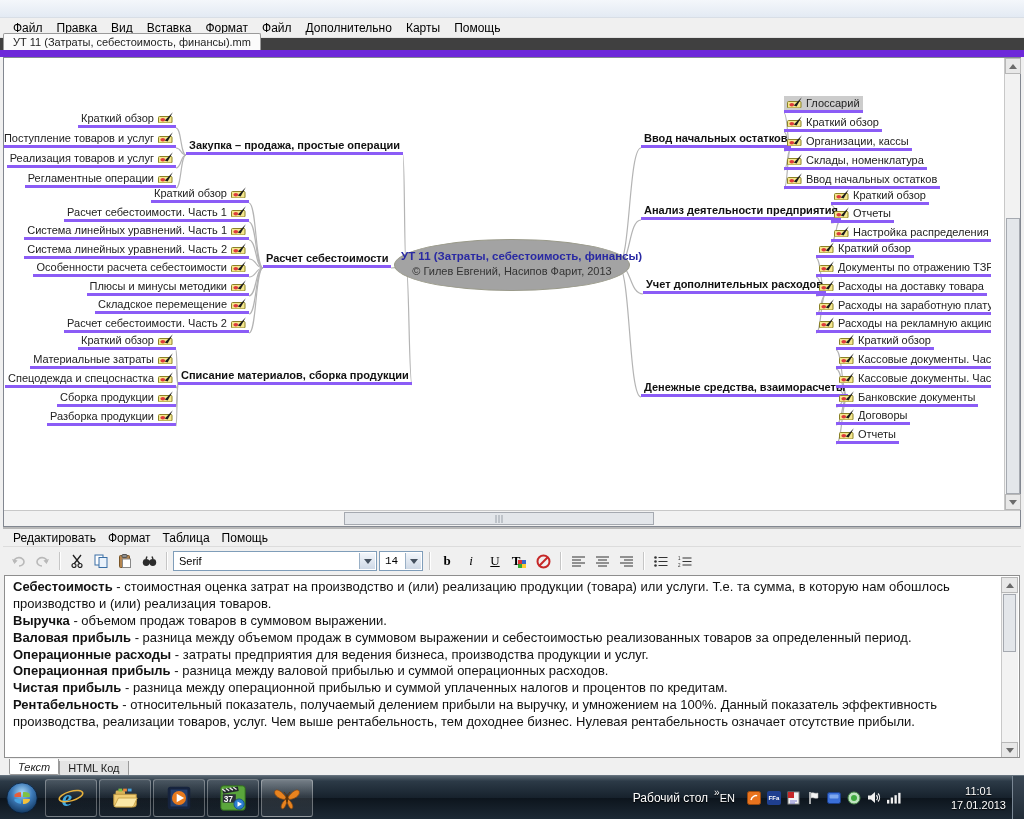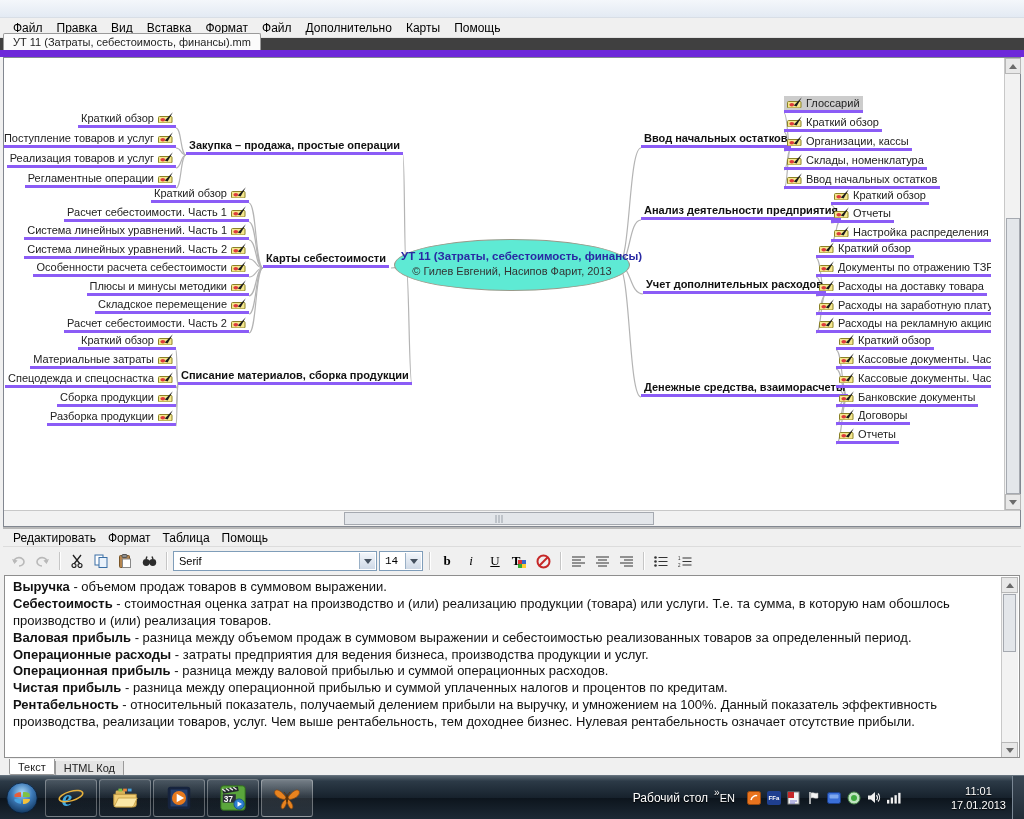--- a/index.html
+++ b/index.html
@@ -18,21 +18,21 @@
   .map-outer { position:relative; margin:0 3px; height:470px; border:1px solid #828790; background:#fff; }
   .map-viewport { position:absolute; left:0; top:0; width:987px; height:452px; overflow:hidden; background:#fff; }
   .map-links { position:absolute; left:0; top:0; }
   .map-links path { fill:none; stroke:#b4b4b4; stroke-width:1.2px; }
   .mapnode { position:absolute; white-space:nowrap; font-size:11px; color:#222; line-height:15px; height:17px; padding:0 3px 1px 3px; border-bottom:3px solid #8b5cf6; z-index:2; }
   .mapnode.parent { font-weight:bold; color:#111; }
   .mapnode.sel { background:#cccccc; }
   .mapnode .pen { vertical-align:-1px; }
   .mapnode.cleft .pen { margin-left:4px; }
   .mapnode.cright .pen { margin-right:4px; }
-  .mapnode.root { width:236px; height:52px; border:1px solid #9a9a8a; border-radius:50%; background:#5eead4; text-align:center; padding:9px 6px 0 6px; line-height:15px; z-index:3; }
+  .mapnode.root { width:236px; height:52px; border:1px solid #9a9a8a; border-radius:50%; background:#a3a3a3; text-align:center; padding:9px 6px 0 6px; line-height:15px; z-index:3; }
   .root-title { font-weight:bold; font-size:11.5px; color:#2929a3; }
   .root-subtitle { font-size:11px; color:#333; }
 
   
   .sb-track { background:#f2f2f2; }
   .map-vscroll { position:absolute; right:0; top:0; width:16px; height:452px; border-left:1px solid #c8c8c8; z-index:5; }
   .map-hscroll { position:absolute; left:0; bottom:0; width:100%; height:16px; border-top:1px solid #c8c8c8; z-index:5; }
   .sb-btn { position:absolute; width:16px; height:16px; background:#e8e8e8; border:1px solid #b7b7b7; display:flex; align-items:center; justify-content:center; }
   .sb-thumb { position:absolute; background:#e3e6ea; border:1px solid #a5a9b0; }
   .tri-up { width:0; height:0; border-left:4px solid transparent; border-right:4px solid transparent; border-bottom:5px solid #6a6a6a; }
@@ -53,21 +53,21 @@
   .combo-arrow { position:absolute; right:1px; top:1px; bottom:1px; width:16px; background:linear-gradient(#f2f6fb,#cfd9e6); border-left:1px solid #9ab0c6; display:flex; align-items:center; justify-content:center; }
   .combo-arrow b { width:0; height:0; border-left:4px solid transparent; border-right:4px solid transparent; border-top:5px solid #44505e; }
   .b-label { font-family:"Liberation Serif", serif; font-weight:bold; }
   .i-label { font-family:"Liberation Serif", serif; font-style:italic; }
   .u-label { text-decoration:underline; font-family:"Liberation Serif", serif; }
   .note-text { position:relative; margin:0 1px; height:183px; background:#fff; border:1px solid #8e8e8e; overflow:hidden; padding:3px 24px 0 8px; font-size:13px; line-height:1.3; color:#111; }
   .note-text p { margin:0; }
   .note-vscroll { position:absolute; right:1px; top:1px; width:17px; height:181px; border-left:1px solid #c8c8c8; background:#f2f2f2; }
   .note-tabs { height:18px; display:flex; align-items:flex-end; padding-left:6px; }
   .ntab { font-size:11px; border:1px solid #9a9a9a; padding:1px 8px; background:#e4e4e4; border-radius:0 0 2px 2px; border-top:none; color:#222; }
-  .ntab.active { background:#fff; position:relative; top:-1px; padding-top:2px; }
+  .ntab.active { background:#fff; position:relative; top:-1px; padding-top:2px;font-style:italic; }
 
   
   .taskbar { position:absolute; left:0; right:0; bottom:0; height:44px; background:linear-gradient(#57646f 0%, #2c3a47 12%, #17222d 50%, #0d151d 52%, #1d2935 100%); display:flex; align-items:center; border-top:1px solid #66737f; }
   .start-btn { width:44px; height:44px; display:flex; align-items:center; justify-content:center; }
   .task-btn { width:52px; height:38px; margin:0 1px; border:1px solid rgba(255,255,255,.32); border-radius:3px; background:linear-gradient(rgba(255,255,255,.14),rgba(255,255,255,.03) 45%,rgba(0,0,0,.12)); display:flex; align-items:center; justify-content:center; }
   .task-btn.active { background:linear-gradient(rgba(255,255,255,.34),rgba(255,255,255,.12) 45%,rgba(255,255,255,.06)); }
   .tb-spacer { flex:1; }
   .desk-label { color:#fff; font-size:12px; display:flex; align-items:flex-start; gap:6px; text-shadow:0 1px 1px #000; }
   .chev { font-size:10px; position:relative; top:-4px; }
   .lang { color:#fff; font-size:11px; margin-right:12px; text-shadow:0 1px 1px #000; }
@@ -156,21 +156,21 @@
           <path d="M844 339 C837.4 339, 838.6 367, 832 367"></path>
           <path d="M844 339 C837.4 339, 838.6 386, 832 386"></path>
         </svg>
 
       <div class="mapnode root" id="root" style="left:390px;top:181px;">
         <div class="root-title">УТ 11 (Затраты, себестоимость, финансы)</div>
         <div class="root-subtitle">© Гилев Евгений, Насипов Фарит, 2013</div>
       </div>
 
       <div class="mapnode parent" id="pL0" style="left:182px;top:80px;">Закупка – продажа, простые операции</div>
-      <div class="mapnode parent" id="pL1" style="left:259px;top:193px;">Карты себестоимости</div>
+      <div class="mapnode parent" id="pL1" style="left:259px;top:193px;">Расчет себестоимости</div>
       <div class="mapnode parent" id="pL2" style="left:174px;top:310px;">Списание материалов, сборка продукции</div>
 
       <div class="mapnode child cleft" id="nL0_0" style="right:815px;top:53px;"><span>Краткий обзор</span><svg class="pen" width="15" height="11" viewBox="0 0 15 11">
             <use href="#pen-def"></use>
           </svg></div>
       <div class="mapnode child cleft" id="nL0_1" style="right:815px;top:73px;"><span>Поступление товаров и услуг</span><svg class="pen" width="15" height="11" viewBox="0 0 15 11">
             <use href="#pen-def"></use>
           </svg></div>
       <div class="mapnode child cleft" id="nL0_2" style="right:815px;top:93px;"><span>Реализация товаров и услуг</span><svg class="pen" width="15" height="11" viewBox="0 0 15 11">
             <use href="#pen-def"></use>
@@ -418,22 +418,22 @@
       <span class="tbtn">
           <svg width="14" height="11" viewBox="0 0 14 11">
             <text x="0" y="4" font-size="4.5" fill="#333">1</text>
             <text x="0" y="10.5" font-size="4.5" fill="#333">2</text>
             <path d="M4.5 2 h9 M4.5 5.5 h9 M4.5 9 h9" stroke="#333" stroke-width="1.2"></path>
           </svg>
         </span>
     </div>
 
     <div class="note-text">
+      <p><b>Себестоимость</b><span>  - стоимостная оценка затрат на производство и (или) реализацию продукции (товара) или услуги. Т.е. та сумма, в которую нам обошлось производство и (или) реализация товаров.</span></p>
       <p><b>Выручка</b><span> - объемом продаж товаров в суммовом выражении.</span></p>
-      <p><b>Себестоимость</b><span>  - стоимостная оценка затрат на производство и (или) реализацию продукции (товара) или услуги. Т.е. та сумма, в которую нам обошлось производство и (или) реализация товаров.</span></p>
       <p><b>Валовая прибыль</b><span>  - разница между объемом продаж в суммовом выражении и себестоимостью реализованных товаров за определенный период.</span></p>
       <p><b>Операционные расходы</b><span>  - затраты предприятия для ведения бизнеса, производства продукции и услуг.</span></p>
       <p><b>Операционная прибыль</b><span>  - разница между валовой прибылью и суммой операционных расходов.</span></p>
       <p><b>Чистая прибыль</b><span>  - разница между операционной прибылью и суммой уплаченных налогов и процентов по кредитам.</span></p>
       <p><b>Рентабельность</b><span>  - относительный показатель, получаемый делением прибыли на выручку, и умножением на 100%. Данный показатель эффективность производства, реализации товаров, услуг. Чем выше рентабельность, тем доходнее бизнес. Нулевая рентабельность означает отсутствие прибыли.</span></p>
       <div class="note-vscroll">
         <div class="sb-btn" style="top:0;left:-1px;width:17px;">
             <i class="tri-up"></i>
           </div>
         <div class="sb-thumb" style="left:1px;width:13px;top:17px;height:58px;"></div>

